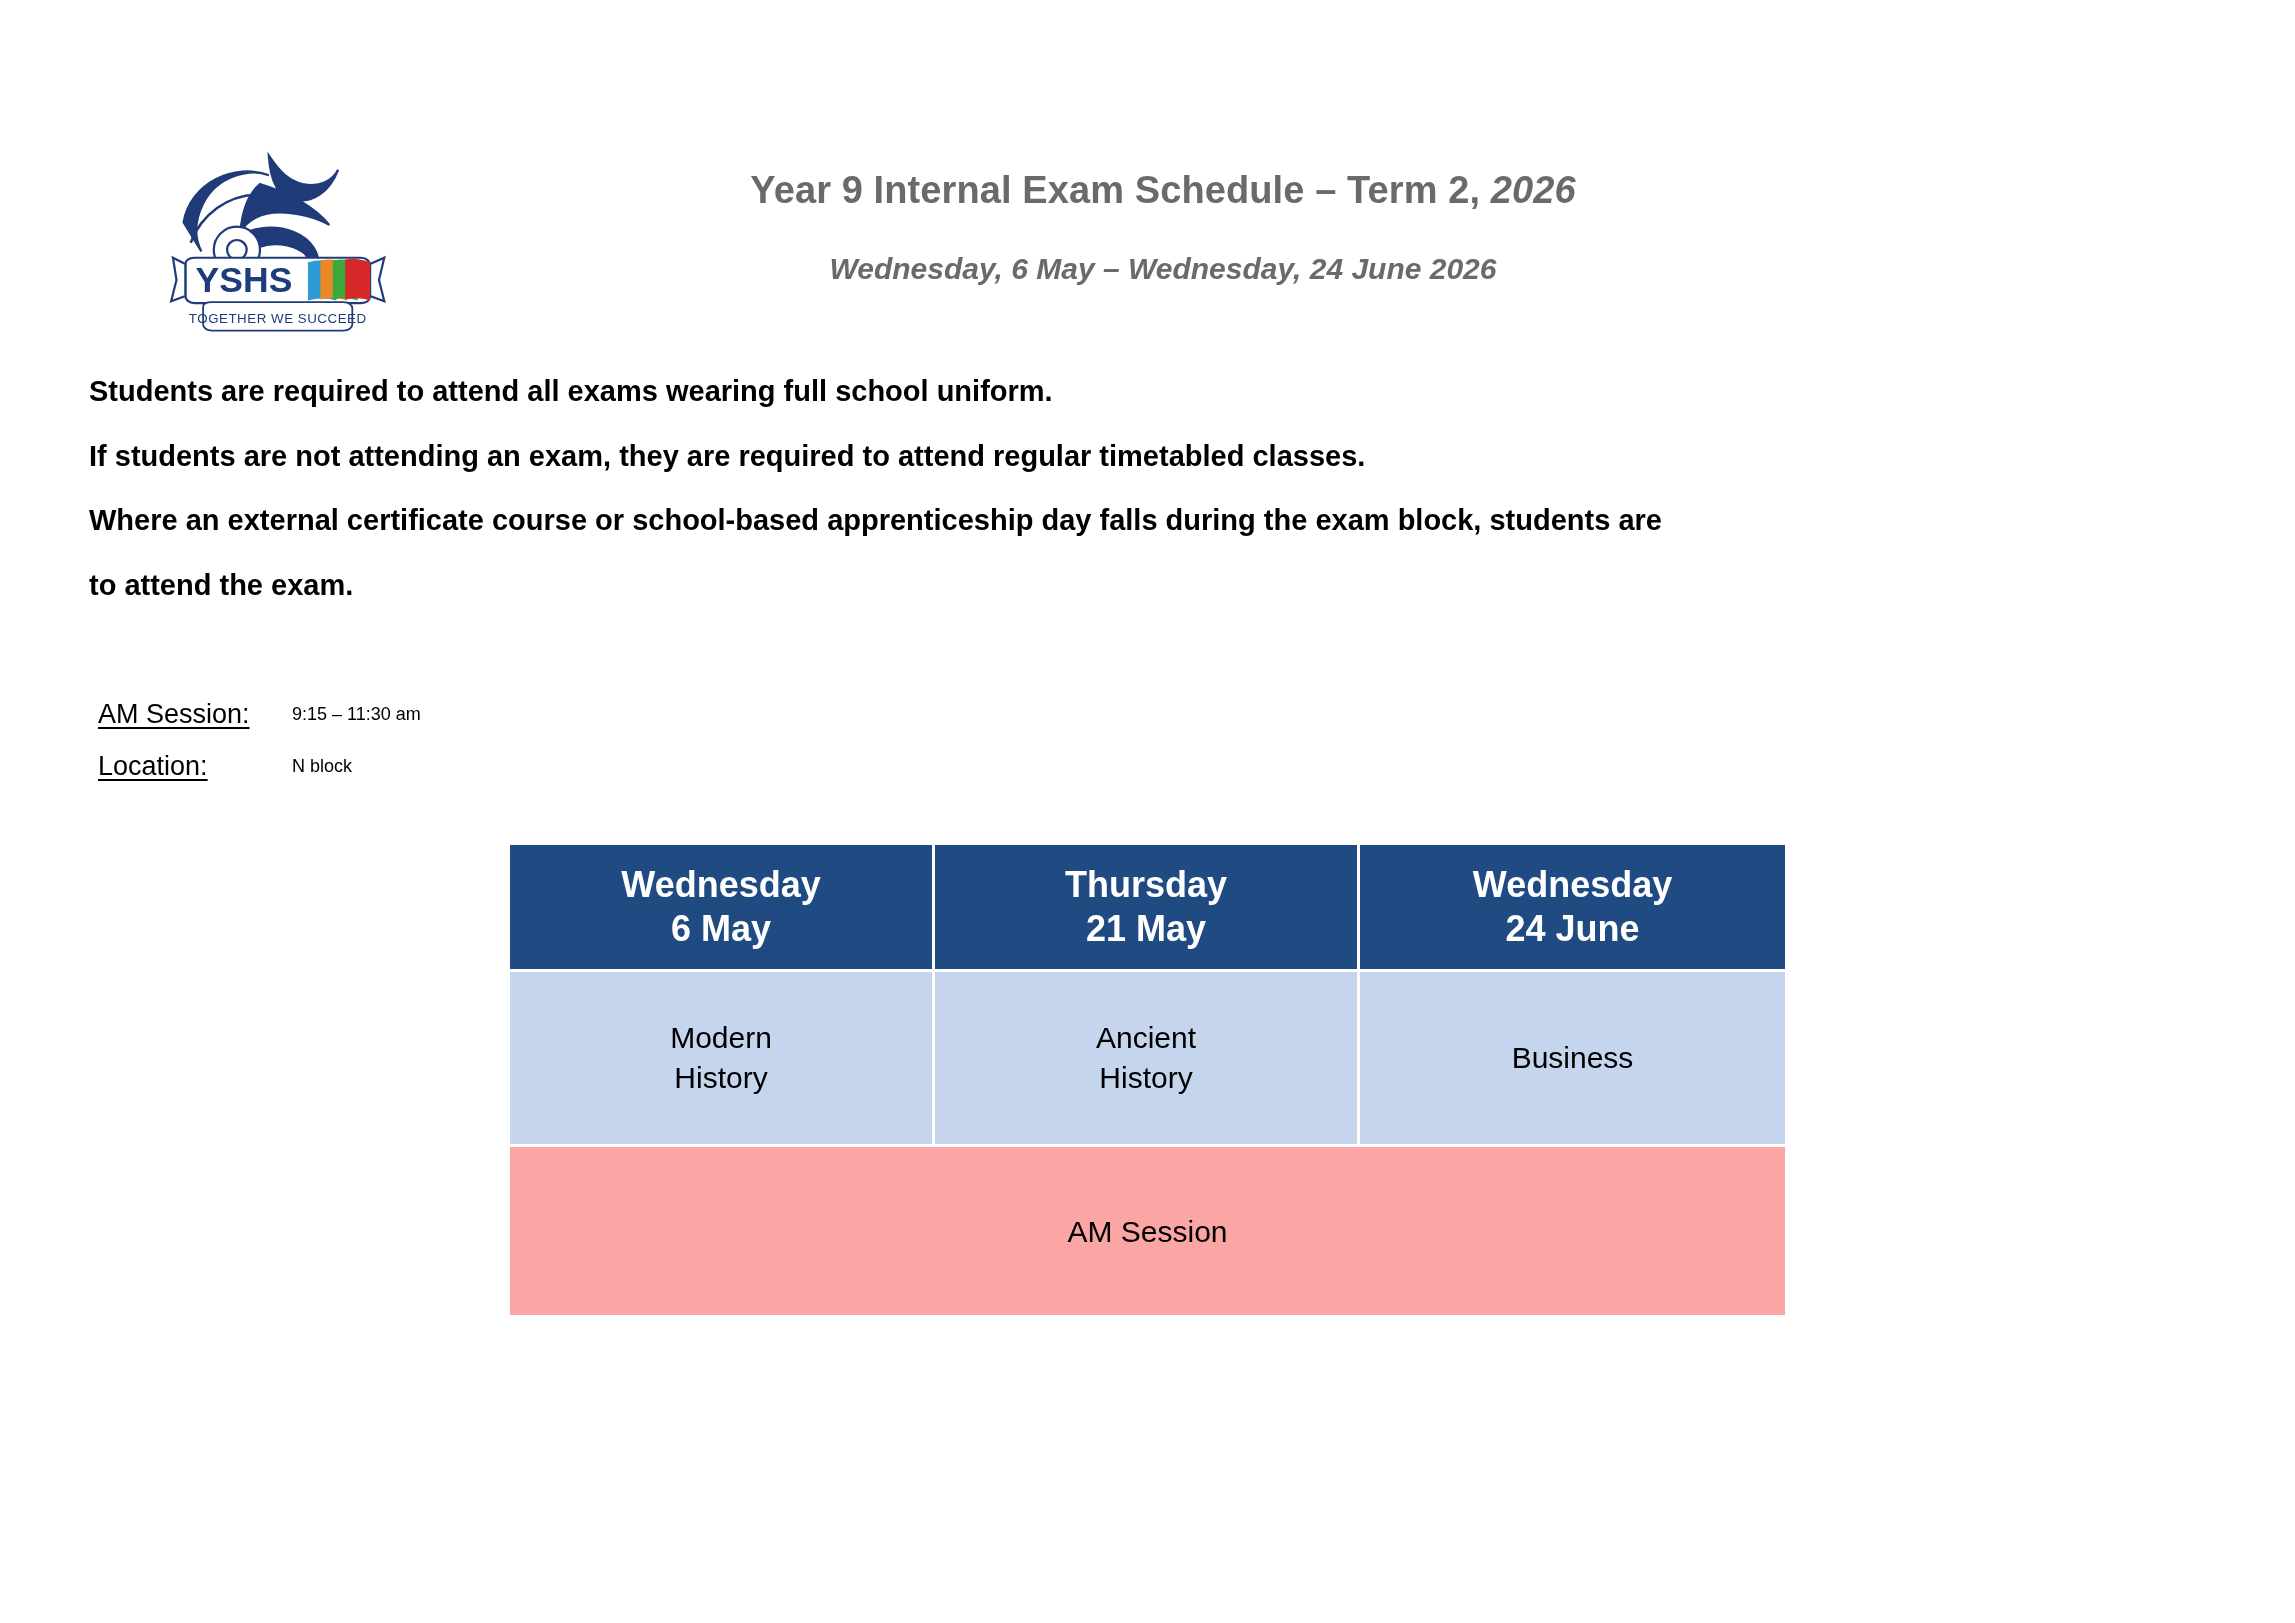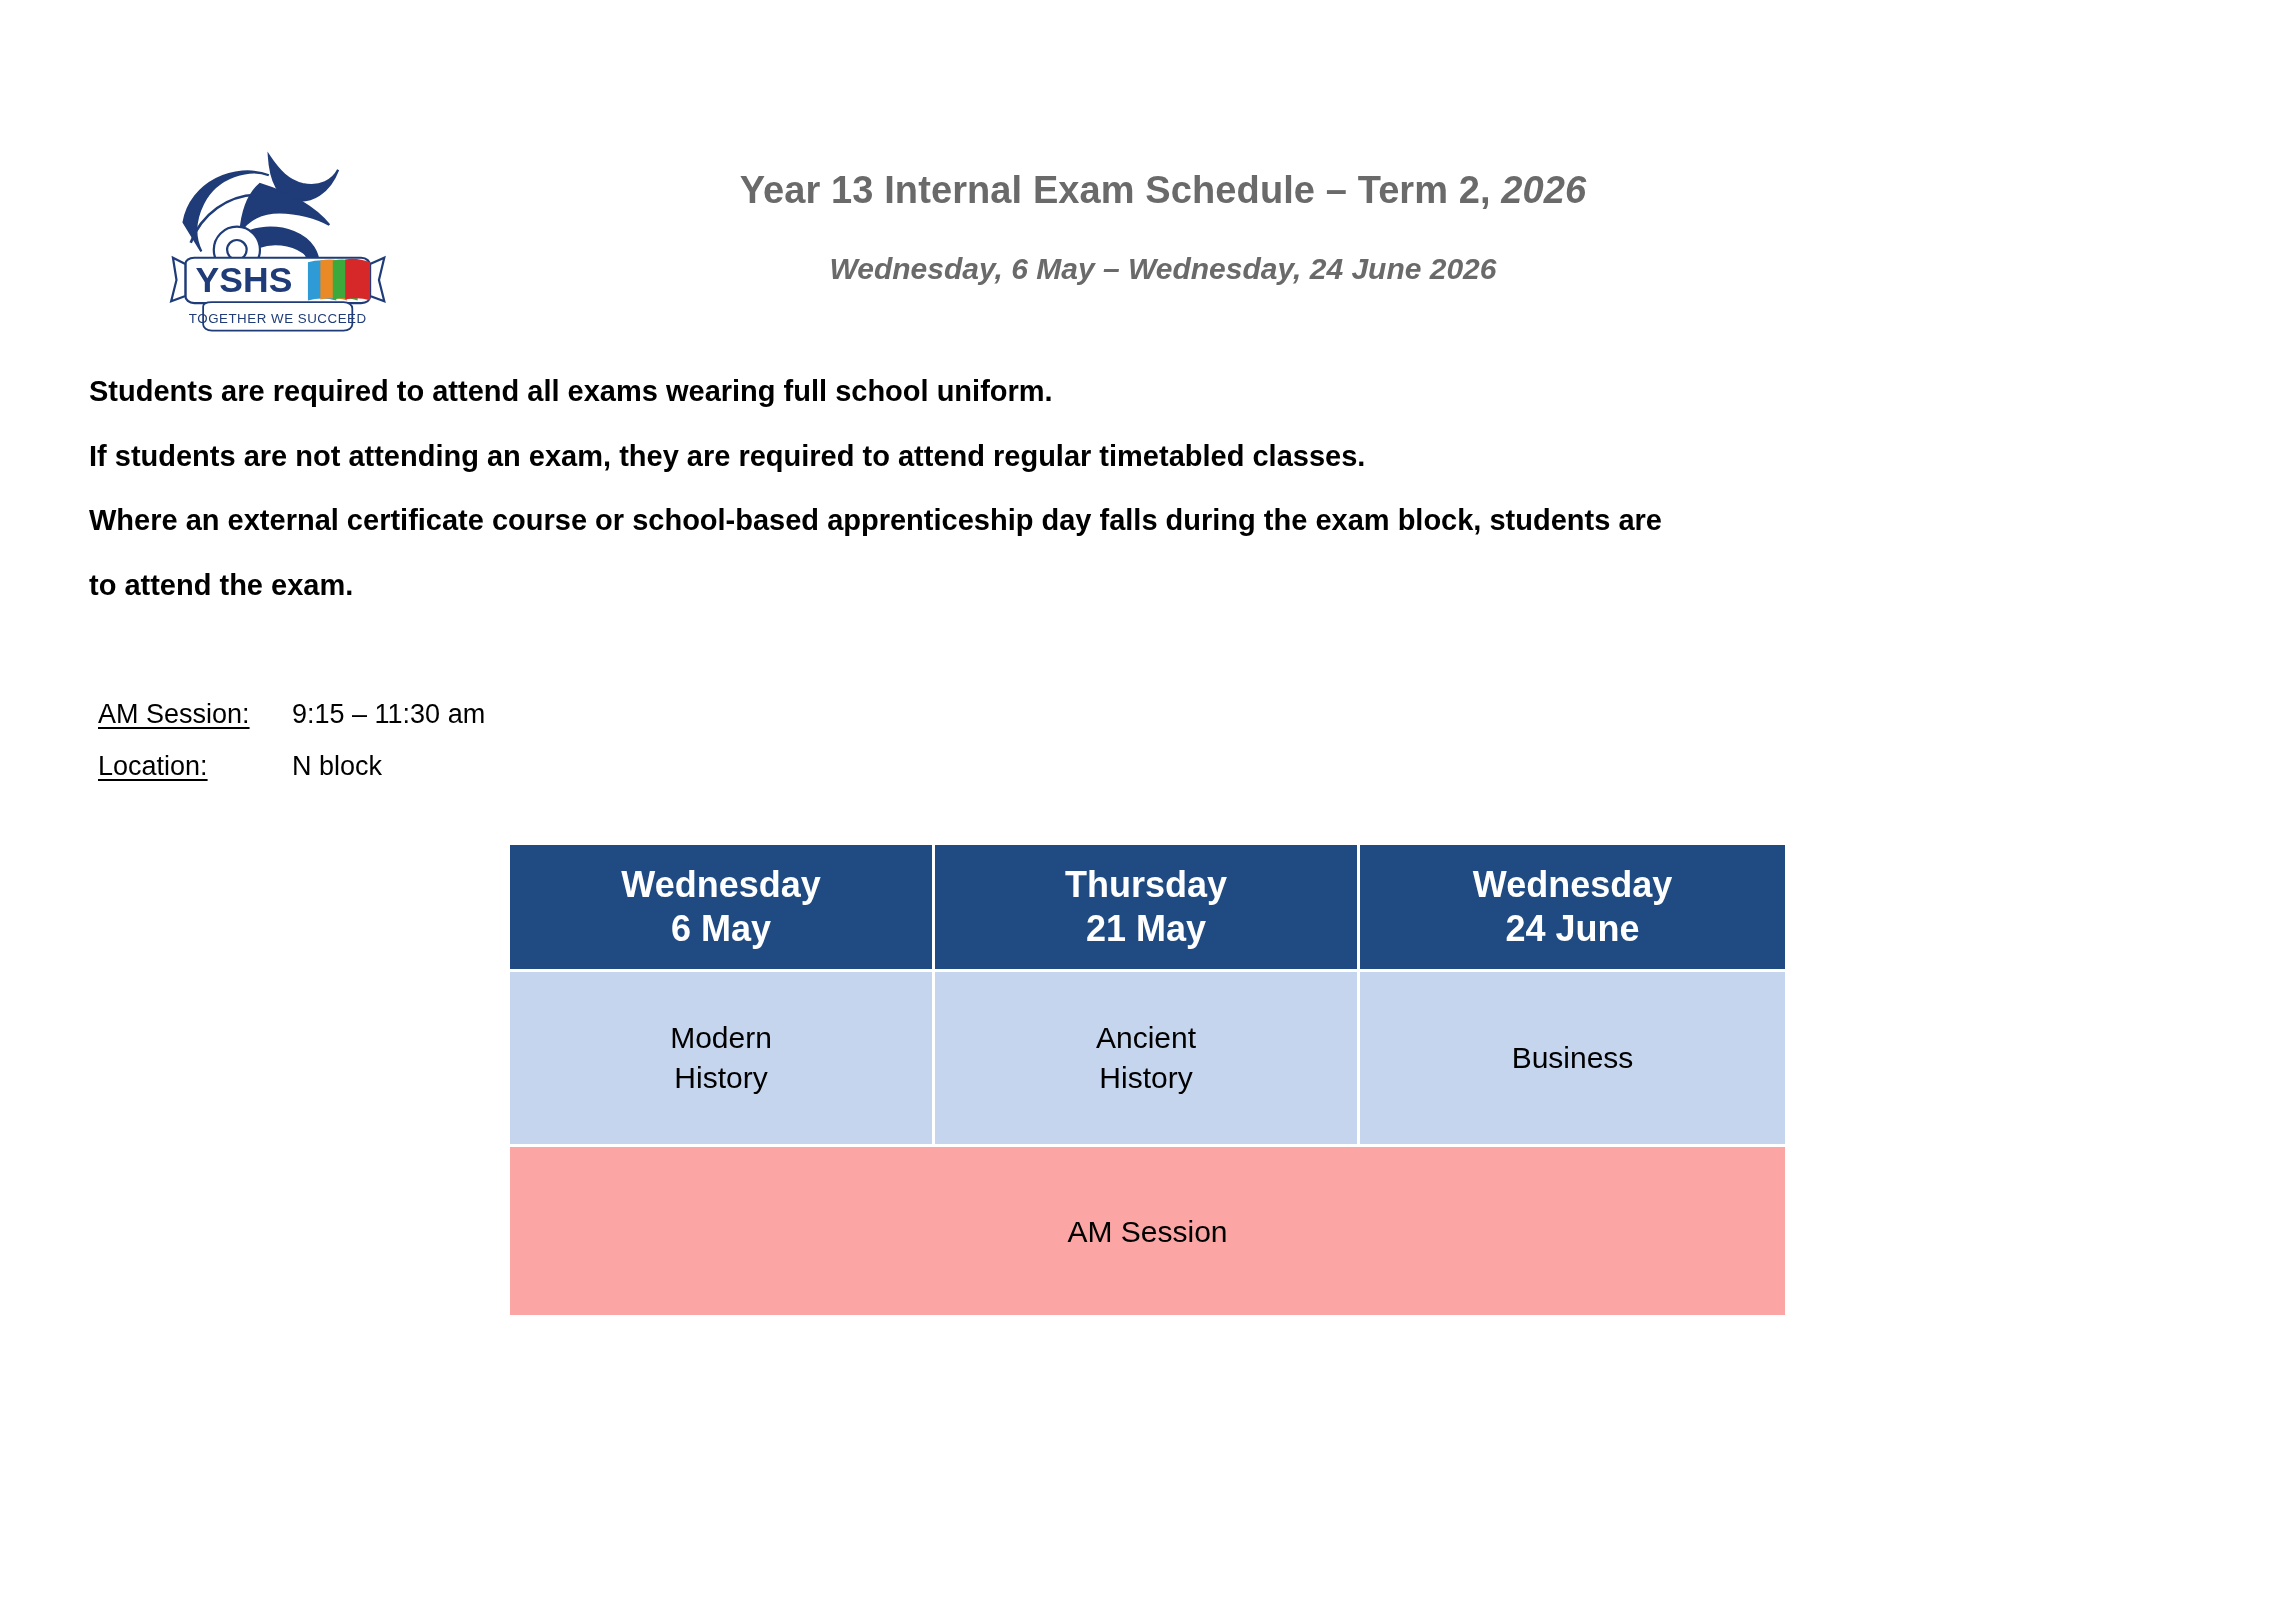--- a/index.html
+++ b/index.html
@@ -90,21 +90,21 @@
   }
   .info-label {
     width: 194px;
     font-size: 27px;
     text-decoration: underline;
     text-underline-offset: 3.6px;
     color: #000000;
     white-space: nowrap;
   }
   .info-value {
-    font-size: 27px;
+    font-size: 18px;
     color: #000000;
     white-space: nowrap;
   }
 
   
   .schedule-table-wrap {
     position: absolute;
     left: 510px;
     top: 845px;
     width: 1275px;
@@ -192,21 +192,21 @@
 
       <g>
         <path d="M54 200 C 54 197, 58 195, 64 195 L 212 195 C 218 195, 222 198, 222 202
                  L 222 220 C 222 224, 218 227, 212 227 L 64 227 C 58 227, 54 224, 54 220 Z" fill="#ffffff" stroke="#1F3C78" stroke-width="2"></path>
         <text x="138" y="218" font-family="'Liberation Sans', sans-serif" font-size="15" fill="#1F3C78" text-anchor="middle" letter-spacing="0.6">TOGETHER WE SUCCEED</text>
       </g>
     </svg>
   </div>
 
   <div class="title-block">
-    <div class="title-line1"><span>Year 13 Internal Exam Schedule – Term 2, </span><span class="year-italic">2026</span></div>
+    <div class="title-line1"><span>Year 9 Internal Exam Schedule – Term 2, </span><span class="year-italic">2026</span></div>
     <div class="title-line2">Wednesday, 6 May – Wednesday, 24 June 2026</div>
   </div>
 
 </div>
 
 <div class="instructions">
   <p>Students are required to attend all exams wearing full school uniform.</p>
   <p>If students are not attending an exam, they are required to attend regular timetabled classes.</p>
   <p>Where an external certificate course or school-based apprenticeship day falls during the exam block, students are</p>
   <p>to attend the exam.</p>

